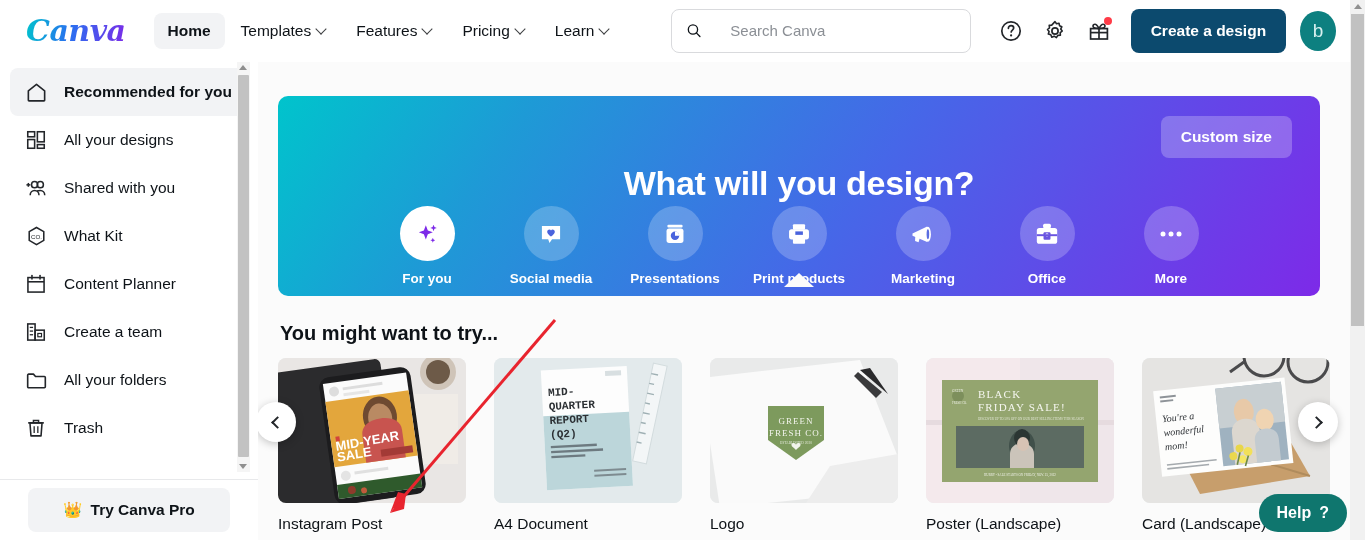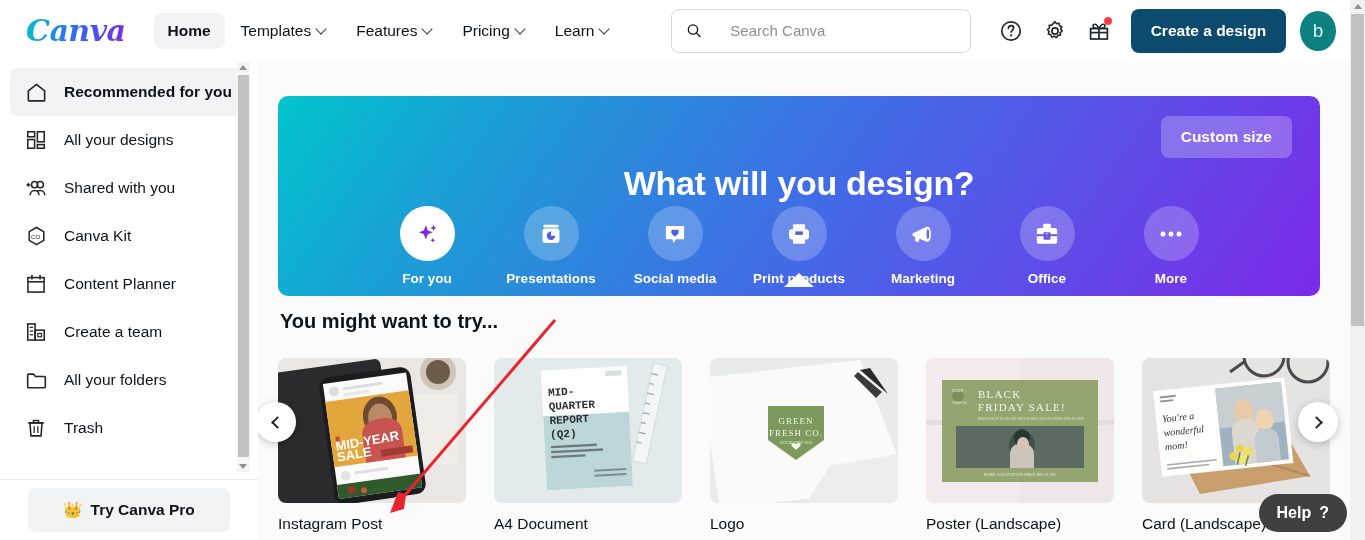--- a/index.html
+++ b/index.html
@@ -133,21 +133,21 @@
     display: flex; align-items: center; justify-content: center;
   }
   .cat.active .cat-circle { background: #ffffff; }
   .cat-label { color: #fff; font-size: 13.5px; font-weight: 700; white-space: nowrap; }
   .notch {
     position: absolute; left: 50%; bottom: -1px; transform: translateX(-50%);
     width: 0; height: 0; border-left: 15px solid transparent;
     border-right: 15px solid transparent; border-bottom: 14px solid #fbfbfb;
   }
   .sect-title {
-    position: absolute; top: 248px; left: 22px; font-size: 20px; font-weight: 700; color: #0e1318;
+    position: absolute; top: 260px; left: 22px; font-size: 20px; font-weight: 700; color: #0e1318;
   }
 
   
   .cards { position: absolute; top: 296px; left: 0; width: 1092px; height: 182px; }
   .card { position: absolute; top: 0; width: 188px; cursor: pointer; }
   .thumb-box {
     width: 188px; height: 145px; border-radius: 8px; overflow: hidden;
     position: relative; background: #eceff1;
   }
   .card-label {
@@ -165,21 +165,21 @@
   
   .annot-text {
     position: absolute; left: 564px; top: 329px; color: #e8242e; font-size: 15.5px;
     font-family: "Liberation Sans", sans-serif; z-index: 60; white-space: nowrap;
   }
   .annot-svg { position: absolute; left: 0; top: 0; width: 1365px; height: 540px; z-index: 59; pointer-events: none; }
 
   
   .help-btn {
     position: absolute; right: 18px; bottom: 8px; height: 38px; padding: 0 18px;
-    background: #404040; border: none; border-radius: 20px; color: #fff;
+    background: #0f766e; border: none; border-radius: 20px; color: #fff;
     font-size: 16px; font-weight: 700; display: flex; align-items: center; gap: 8px;
     cursor: pointer; z-index: 70; font-family: "Liberation Sans", sans-serif;
   }
 
   
   .browser-sb { position: absolute; top: 0; right: 0; width: 15px; height: 540px; background: #f1f1f1; z-index: 90; }
   .browser-sb .thumb { position: absolute; top: 14px; left: 1px; width: 13px; height: 312px; background: #c1c1c1; }
   .bsb-arrow { position: absolute; left: 4px; top: 4px; width: 0; height: 0;
     border-left: 4px solid transparent; border-right: 4px solid transparent; border-bottom: 5px solid #8f8f8f; }
 </style>
@@ -289,21 +289,21 @@
         <span>Shared with you</span>
       </div>
 
       <div class="side-item">
         <span class="side-icon">
           <svg width="23" height="23" viewBox="0 0 24 24" fill="none">
             <path d="M12 2.6l7.6 4.4v9l-7.6 4.4-7.6-4.4v-9z" stroke="#23262a" stroke-width="1.6"></path>
             <text x="12" y="14.4" font-size="6.4" fill="#23262a" text-anchor="middle" font-family="Liberation Sans">CO.</text>
           </svg>
         </span>
-        <span>Canva Kit</span>
+        <span>What Kit</span>
       </div>
 
       <div class="side-item">
         <span class="side-icon">
           <svg width="22" height="22" viewBox="0 0 24 24" fill="none">
             <rect x="3.2" y="5" width="17.6" height="15.8" stroke="#23262a" stroke-width="1.7"></rect>
             <line x1="3.2" y1="9.6" x2="20.8" y2="9.6" stroke="#23262a" stroke-width="1.7"></line>
             <line x1="7.6" y1="2.8" x2="7.6" y2="6.6" stroke="#23262a" stroke-width="1.7" stroke-linecap="round"></line>
             <line x1="16.4" y1="2.8" x2="16.4" y2="6.6" stroke="#23262a" stroke-width="1.7" stroke-linecap="round"></line>
           </svg>
@@ -379,37 +379,37 @@
               <path d="M17 15.2l.6 1.5 1.5.6-1.5.6-.6 1.5-.6-1.5-1.5-.6 1.5-.6z" fill="#7d2ae8"></path>
             </svg>
           </div>
           <div class="cat-label">For you</div>
           <div class="notch"></div>
         </div>
 
         <div class="cat">
           <div class="cat-circle">
             <svg width="26" height="26" viewBox="0 0 24 24">
+              <path d="M3.6 4.6h16.8v12.2H13l-2.4 3.4-1.2-3.4H3.6z" fill="#fff"></path>
+              <path d="M12 14.4s-3.5-2.2-3.5-4.4c0-1.2.9-2.1 2-2.1.7 0 1.2.4 1.5.9.3-.5.8-.9 1.5-.9 1.1 0 2 .9 2 2.1 0 2.2-3.5 4.4-3.5 4.4z" fill="#4a63dd"></path>
+            </svg>
+          </div>
+          <div class="cat-label">Social media</div>
+        </div>
+
+        <div class="cat">
+          <div class="cat-circle">
+            <svg width="26" height="26" viewBox="0 0 24 24">
               <rect x="5" y="3.4" width="14" height="2.6" rx="1" fill="#fff"></rect>
               <rect x="4.2" y="7" width="15.6" height="13.2" rx="2.4" fill="#fff"></rect>
               <circle cx="12" cy="13.6" r="3.9" fill="#4a63dd"></circle>
               <path d="M12 9.8v3.8h3.8A3.8 3.8 0 0012 9.8z" fill="#fff"></path>
             </svg>
           </div>
           <div class="cat-label">Presentations</div>
-        </div>
-
-        <div class="cat">
-          <div class="cat-circle">
-            <svg width="26" height="26" viewBox="0 0 24 24">
-              <path d="M3.6 4.6h16.8v12.2H13l-2.4 3.4-1.2-3.4H3.6z" fill="#fff"></path>
-              <path d="M12 14.4s-3.5-2.2-3.5-4.4c0-1.2.9-2.1 2-2.1.7 0 1.2.4 1.5.9.3-.5.8-.9 1.5-.9 1.1 0 2 .9 2 2.1 0 2.2-3.5 4.4-3.5 4.4z" fill="#4a63dd"></path>
-            </svg>
-          </div>
-          <div class="cat-label">Social media</div>
         </div>
 
 
         <div class="cat">
           <div class="cat-circle">
             <svg width="26" height="26" viewBox="0 0 24 24">
               <rect x="6.4" y="3" width="11.2" height="5" rx="1" fill="#fff"></rect>
               <rect x="2.8" y="7.6" width="18.4" height="9.4" rx="2.4" fill="#fff"></rect>
               <rect x="6.4" y="14.6" width="11.2" height="6.4" rx="1" fill="#fff"></rect>
               <rect x="8.6" y="9.6" width="7" height="3.2" fill="#4a63dd"></rect>

